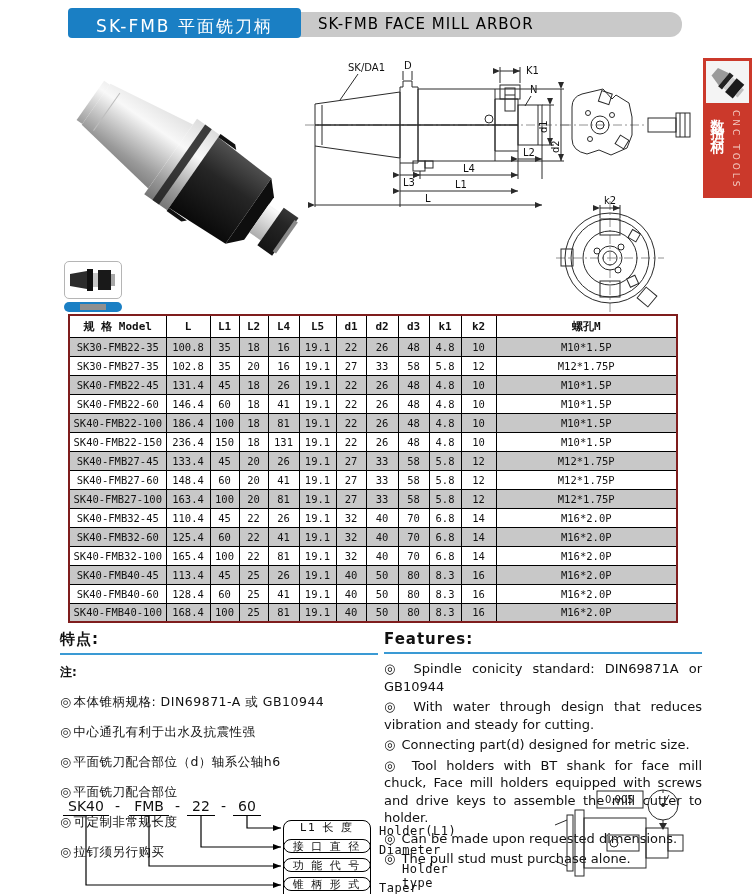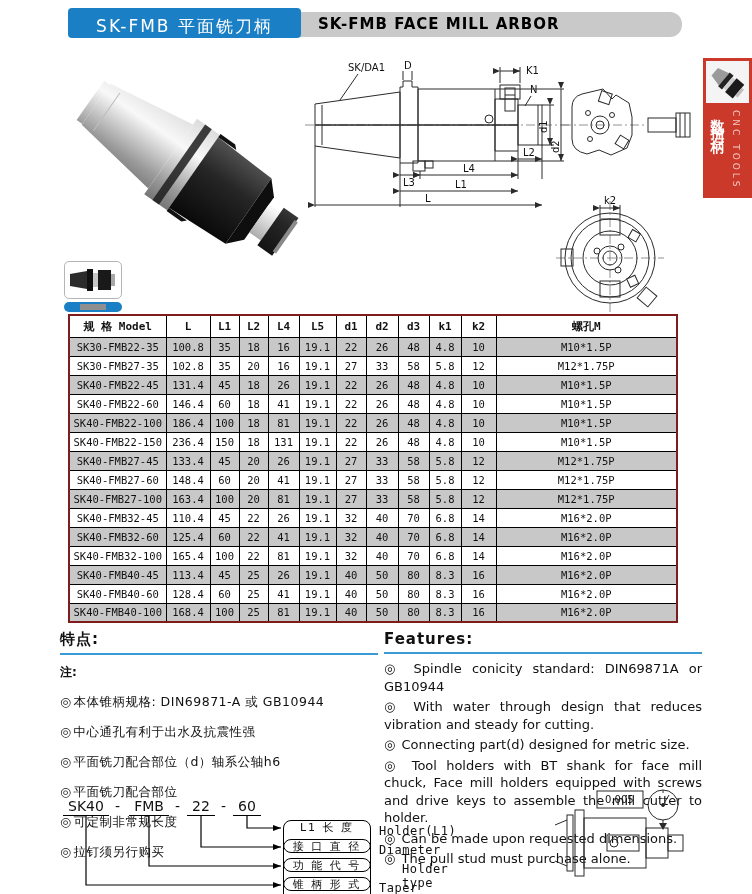--- a/index.html
+++ b/index.html
@@ -7,21 +7,21 @@
   .page { position:relative; width:752px; height:894px; background:#ffffff;
           font-family:"DejaVu Sans", sans-serif; overflow:hidden; color:#111; }
 
   
   .hdr-graybar { position:absolute; left:78px; top:12px; width:604px; height:25px;
                  background:#c9c9c9; border-radius:0 12px 12px 0; }
   .hdr-blue { position:absolute; left:68px; top:8px; width:233px; height:30px;
               background:#1a7fc4; border-radius:4px; display:flex; align-items:flex-end;
               justify-content:center; }
   .hdr-blue span { color:#fff; font-size:17px; letter-spacing:2px; }
-  .hdr-en { position:absolute; left:318px; top:15px; font-size:15px; font-weight:bold;
+  .hdr-en { position:absolute; left:318px; top:15px; font-size:15px; font-weight:normal;
             letter-spacing:1px; color:#000; }
 
   
   .banner { position:absolute; left:703px; top:58px; width:49px; height:140px;
             background:#cb392b; }
   .banner .pic { position:absolute; left:3px; top:3px; width:43px; height:42px;
                  background:#f4f4f4; }
   .banner .cn { position:absolute; left:6px; top:50px; writing-mode:vertical-rl;
                 color:#fff; font-size:14px; letter-spacing:7px; font-weight:bold; }
   .banner .en { position:absolute; left:28px; top:52px; writing-mode:vertical-rl;

